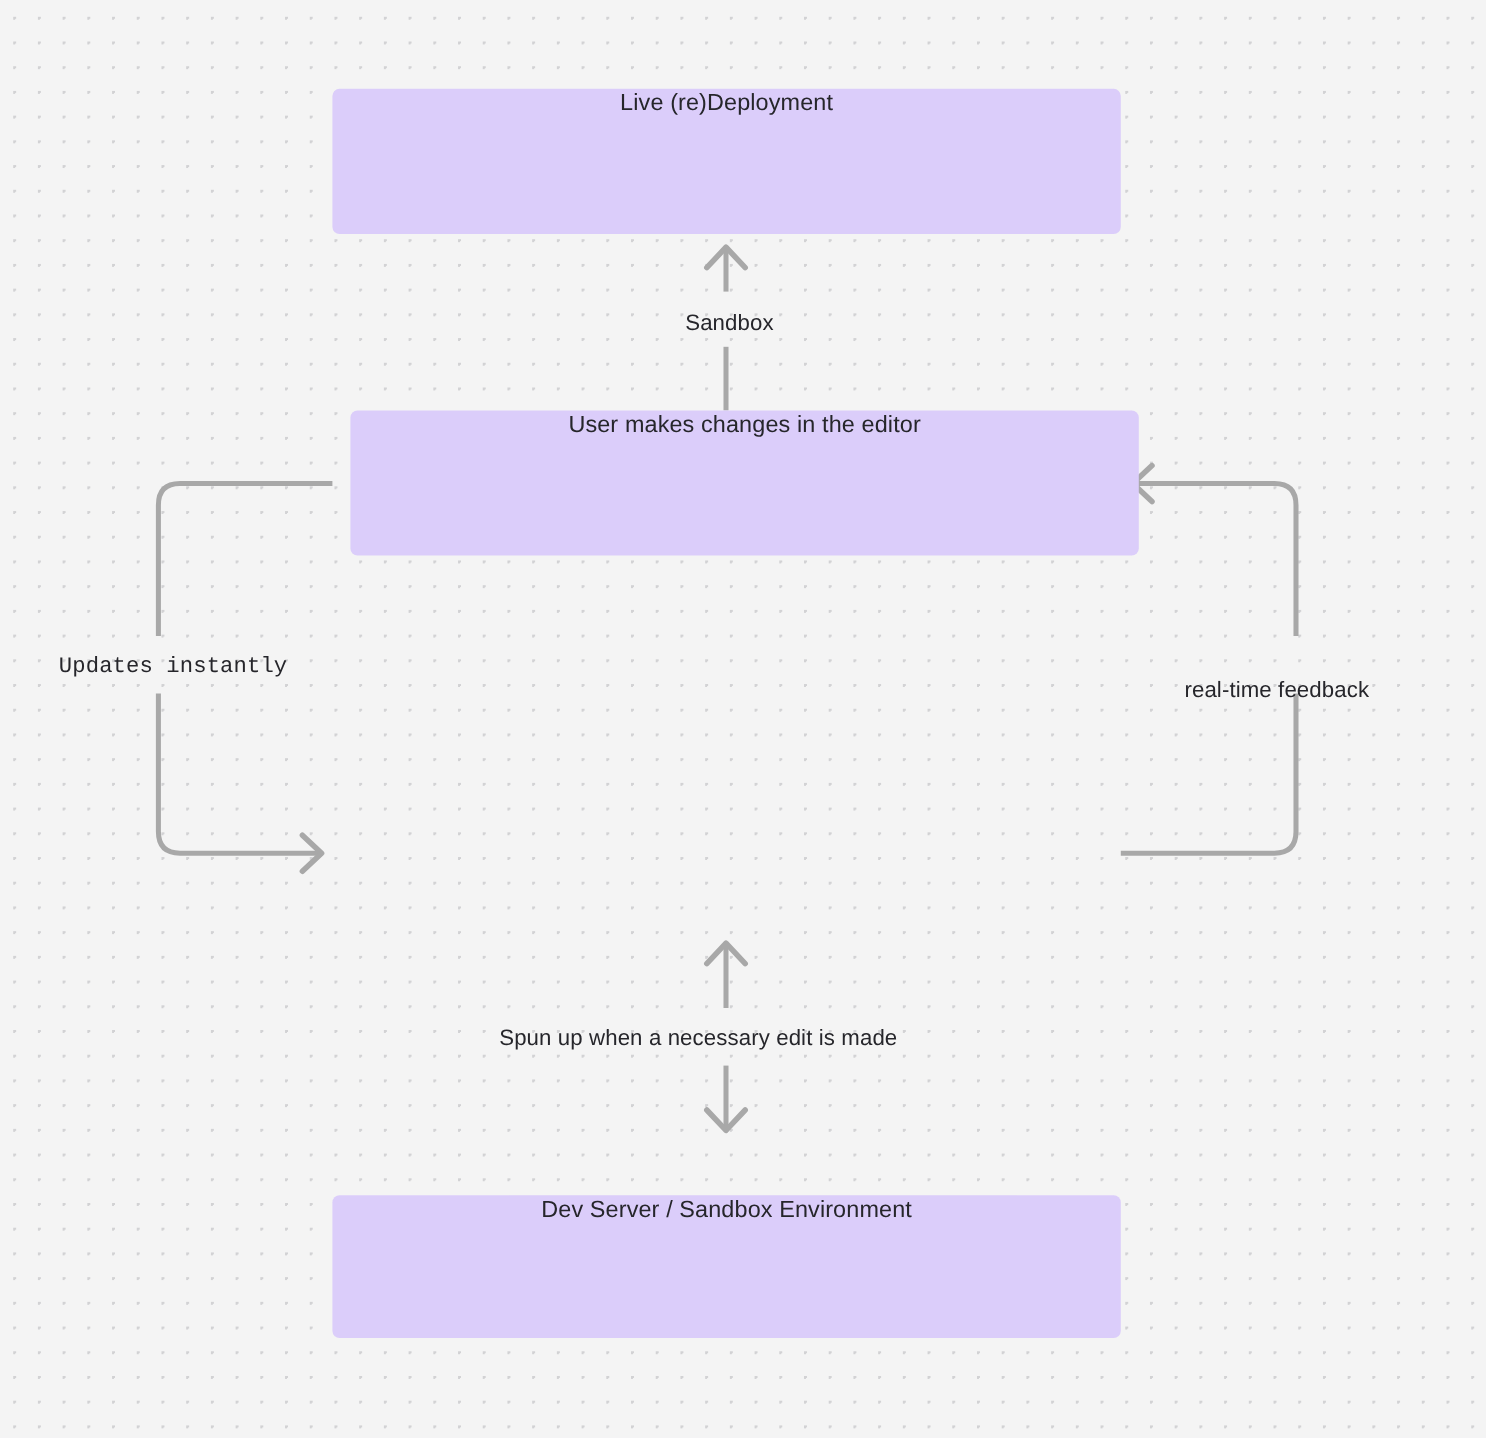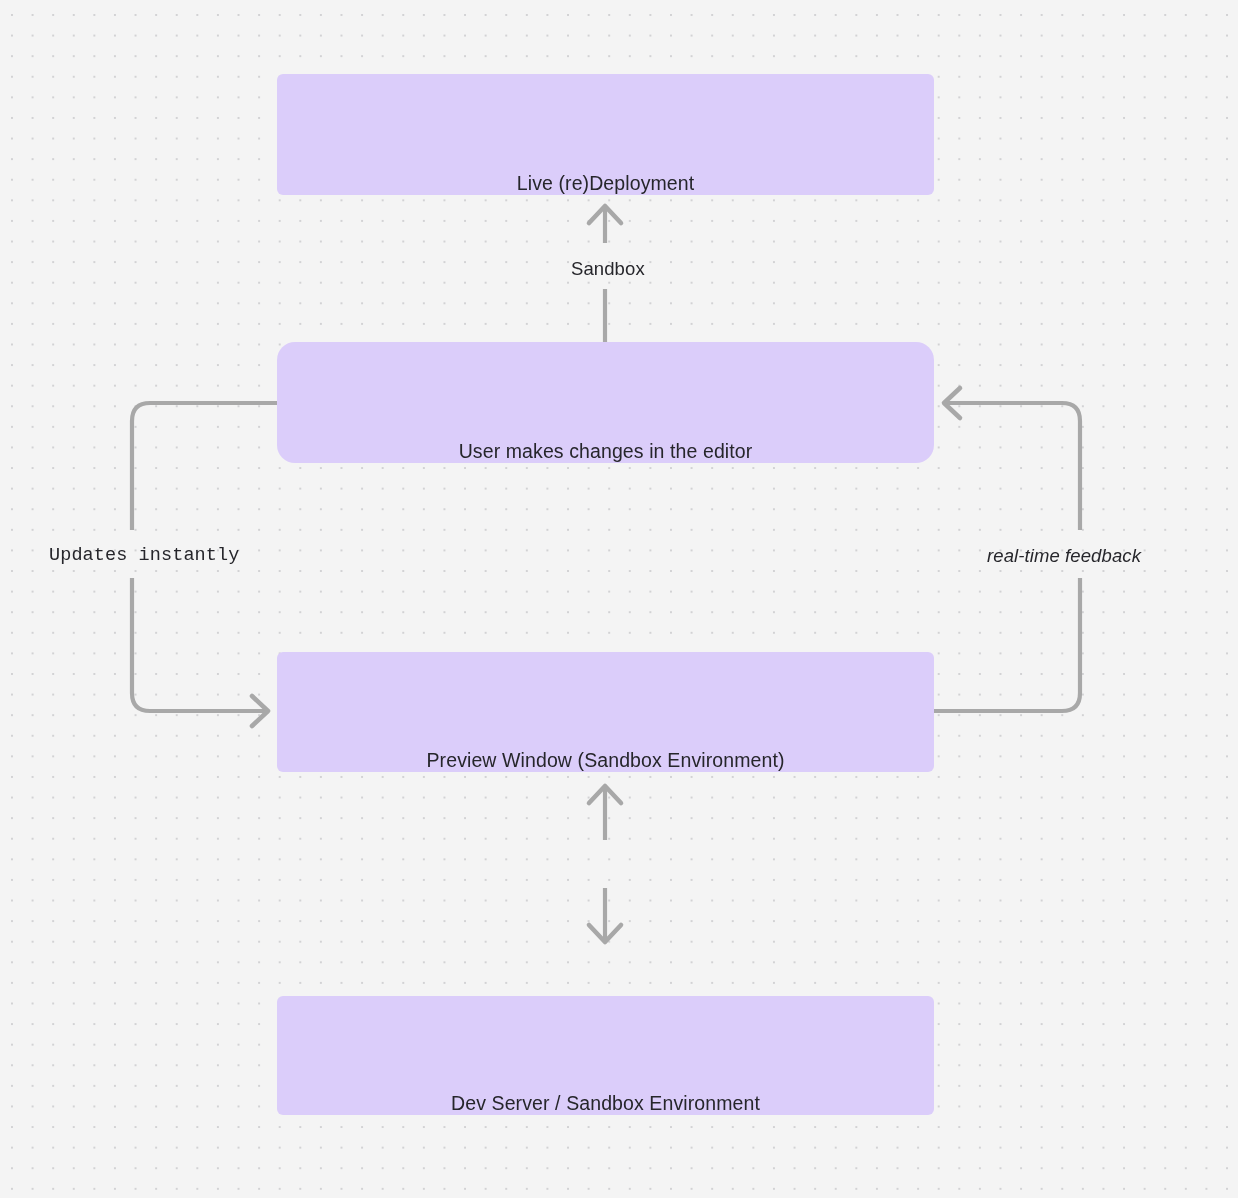--- a/index.html
+++ b/index.html
@@ -16,35 +16,35 @@
     background-size: 20.6px 20.6px;
     background-position: 11px 14px;
     overflow: hidden;
     font-family: "Liberation Sans", sans-serif;
   }
   .node {
     position: absolute;
     background: #dbcdfa;
     border-radius: 6px;
     display: flex;
-    align-items: flex-end;
+    align-items: flex-start;
     justify-content: center;
     box-sizing: border-box;
   }
   .node-label {
     font-family: "Liberation Sans", sans-serif;
     font-size: 19.5px;
     color: #26262b;
     letter-spacing: 0.1px;
     text-align: center;
     line-height: 1.25;
     white-space: nowrap;
   }
   #node-live        { left: 277px; top: 74px;  width: 657px; height: 121px; }
-  #node-editor      { left: 277px; top: 342px; width: 657px; height: 121px; border-radius: 18px; }
+  #node-editor      { left: 292px; top: 342px; width: 657px; height: 121px; }
   #node-preview     { left: 277px; top: 652px; width: 657px; height: 120px; }
   #node-devserver   { left: 277px; top: 961px; width: 657px; height: 119px; margin-top: 35px; }
 
   #edges {
     position: absolute;
     left: 0;
     top: 0;
     width: 1238px;
     height: 1198px;
     pointer-events: none;
@@ -67,21 +67,21 @@
     font-family: "Liberation Sans", sans-serif;
     font-size: 18.5px;
     color: #26262b;
     white-space: nowrap;
     letter-spacing: 0.1px;
     background: transparent;
     line-height: 1;
   }
   #label-publish      { left: 571px; top: 260px; }
   #label-updates      { left: 49px;  top: 547px; font-family: Liberation Mono, monospace; }
-  #label-realtime     { left: 987px; top: 547px; font-style: italic; }
+  #label-realtime     { left: 987px; top: 566px; }
   #label-spunup       { left: 416px; top: 856px; }
 </style>
 </head>
 <body>
 
 <div id="canvas">
 
   <svg id="edges" viewBox="0 0 1238 1198" xmlns="http://www.w3.org/2000/svg">
 
     <g>
@@ -112,28 +112,26 @@
   </svg>
 
   <div class="node" id="node-live">
     <span class="node-label">Live (re)Deployment</span>
   </div>
 
   <div class="node" id="node-editor">
     <span class="node-label">User makes changes in the editor</span>
   </div>
 
-  <div class="node" id="node-preview">
-    <span class="node-label">Preview Window (Sandbox Environment)</span>
-  </div>
 
   <div class="node" id="node-devserver">
     <span class="node-label">Dev Server / Sandbox Environment</span>
   </div>
 
   <div class="edge-label" id="label-publish">Sandbox</div>
 
   <div class="edge-label" id="label-updates">Updates instantly</div>
 
   <div class="edge-label" id="label-realtime">real-time feedback</div>
 
+  <div class="edge-label" id="label-spunup">Spun up when a necessary edit is made</div>
 
 </div>
 
 </body></html>

